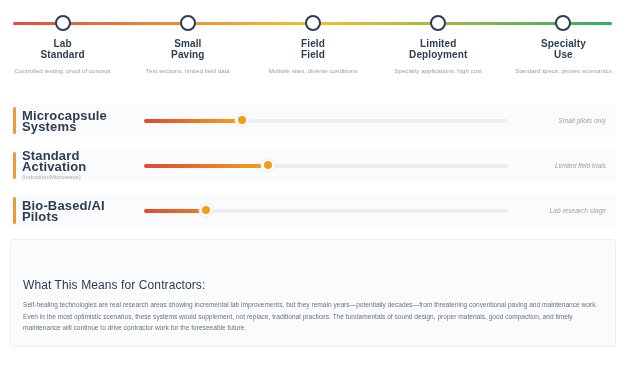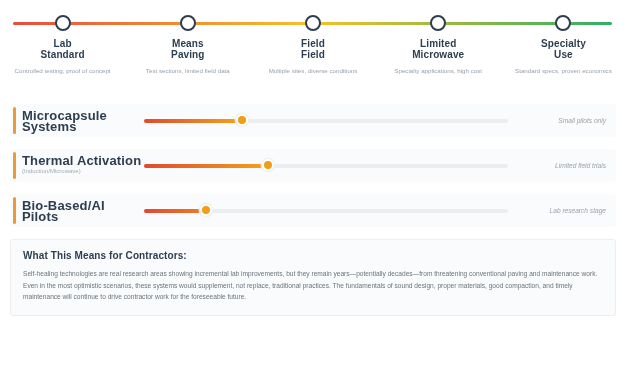--- a/index.html
+++ b/index.html
@@ -160,25 +160,26 @@
 
   
   .note {
     margin: 8px 10px 0 10px;
     background: #fafbfc;
     border: 1px solid #eceef0;
     border-radius: 3px;
     padding: 10px 12px 12px 12px;
   }
   .note-title {
-    font-size: 10px;
-    font-weight: bold;
+    font-size: 12px;
+    font-weight: normal;
     color: #2c3e50;
     margin-bottom: 7px;
     letter-spacing: 0.1px;
+    margin-top: 28px;
   }
   .note-body {
     font-size: 6.6px;
     line-height: 11.5px;
     color: #6b747c;
   }
 </style>
 </head>
 <body>
 
@@ -191,40 +192,40 @@
       <div class="stop-title">
         <div>Lab</div>
         <div>Standard</div>
       </div>
       <div class="stop-sub">Controlled testing, proof of concept</div>
     </div>
 
     <div class="stop">
       <div class="stop-dot"></div>
       <div class="stop-title">
-        <div>Means</div>
+        <div>Small</div>
         <div>Paving</div>
       </div>
       <div class="stop-sub">Test sections, limited field data</div>
     </div>
 
     <div class="stop">
       <div class="stop-dot"></div>
       <div class="stop-title">
         <div>Field</div>
         <div>Field</div>
       </div>
       <div class="stop-sub">Multiple sites, diverse conditions</div>
     </div>
 
     <div class="stop">
       <div class="stop-dot"></div>
       <div class="stop-title">
         <div>Limited</div>
-        <div>Microwave</div>
+        <div>Deployment</div>
       </div>
       <div class="stop-sub">Specialty applications, high cost</div>
     </div>
 
     <div class="stop">
       <div class="stop-dot"></div>
       <div class="stop-title">
         <div>Specialty</div>
         <div>Use</div>
       </div>
@@ -246,21 +247,21 @@
       <div class="slider-track"></div>
       <div class="slider-fill" style="width: 27%; background: linear-gradient(to right, rgb(224, 74, 47), rgb(244, 161, 29));"></div>
       <div class="slider-knob" style="left: 27%; background: rgb(243, 156, 22);"></div>
     </div>
     <div class="row-status">Small pilots only</div>
   </div>
 
   <div class="row">
     <div class="row-accent" style="background: rgb(232, 154, 60);"></div>
     <div class="row-label">
-      <div class="row-name">Thermal Activation</div>
+      <div class="row-name">Standard Activation</div>
       <div class="row-subname">(Induction/Microwave)</div>
     </div>
     <div class="slider">
       <div class="slider-track"></div>
       <div class="slider-fill" style="width: 34%; background: linear-gradient(to right, rgb(224, 74, 47), rgb(244, 161, 29));"></div>
       <div class="slider-knob" style="left: 34%; background: rgb(243, 156, 22);"></div>
     </div>
     <div class="row-status">Limited field trials</div>
   </div>
 

